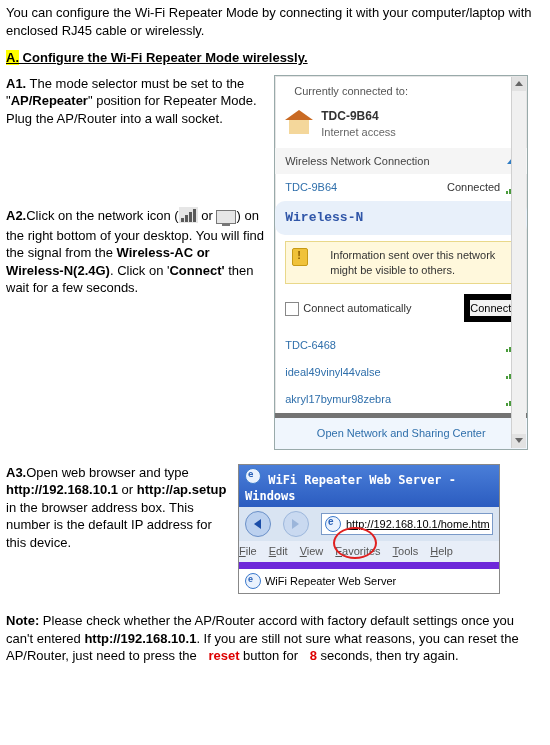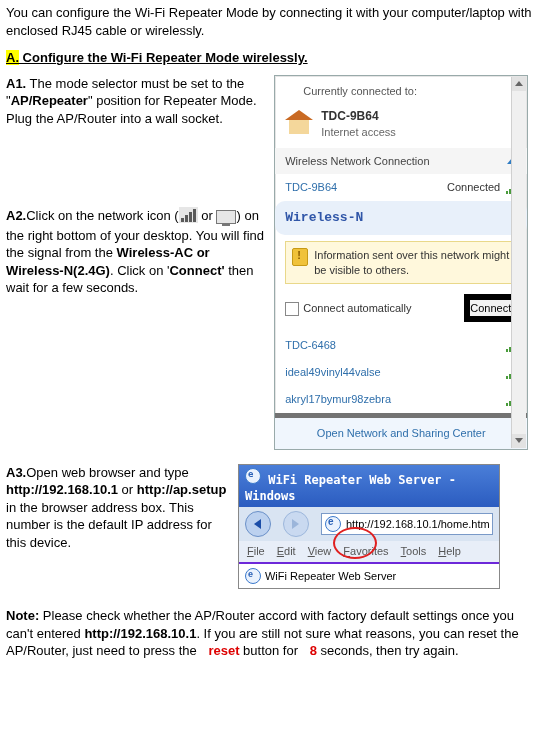--- a/index.html
+++ b/index.html
@@ -29,63 +29,63 @@
   .note-red { color: #dd0000; font-weight: bold; margin-left: 8px; }
 
   
   .wifi-popup {
     width: 252px; border: 1px solid #9aa; background: #fff;
     font-family: "Segoe UI", Tahoma, sans-serif;
     font-size: 11px; color: #333; position: relative;
     box-shadow: 0 0 0 1px #e5e5e5 inset;
     margin-left: 4px;
   }
-  .wifi-header { padding: 8px 28px 6px; color: #555; }
+  .wifi-header { padding: 8px 19px 6px; color: #555; }
   .wifi-current { display:flex; align-items:center; padding: 4px 10px 8px; gap:8px; }
   .house-icon { width:28px; height:28px; position:relative; }
   .house-roof { width:0;height:0;border-left:14px solid transparent;border-right:14px solid transparent;border-bottom:10px solid #c96a23;position:absolute;top:0;left:0;}
   .house-body { width:20px;height:14px;background:#f4d79b;position:absolute;top:10px;left:4px;}
   .wifi-current .name { font-weight:bold; font-size:12px;}
   .wifi-current .sub { color:#666;}
   .wifi-section-label { background:#f5f5f5; padding:6px 10px; color:#444; display:flex; justify-content:space-between; align-items:center;}
   .chevron-up { width:0;height:0;border-left:5px solid transparent;border-right:5px solid transparent;border-bottom:6px solid #2f7cc3;}
   .wifi-network { padding:6px 10px; display:flex; justify-content:space-between; align-items:center; color:#2f6fab;}
   .signal { display:flex; align-items:flex-end; gap:1px; height:12px;}
   .signal span { width:2px; background:#4a9b3c; }
   .signal .b1{height:3px}.signal .b2{height:5px}.signal .b3{height:8px}.signal .b4{height:11px}
   .signal.weak .b3,.signal.weak .b4{background:#c7c7c7}
   .signal.med .b4{background:#c7c7c7}
   .wifi-selected { background:#e8f0fa; padding:8px 10px; font-family: "Courier New", monospace; color:#3056a8; font-size:13px; font-weight:bold;border-radius:10px;}
-  .wifi-info { background:#fff8dc; border:1px solid #e9d88a; margin:6px 10px; padding:6px; display:flex; gap:6px; font-size:11px;}
+  .wifi-info { background:#fff8dc; border:1px solid #e9d88a; margin:6px 10px; padding:6px; display:flex; gap:22px; font-size:11px;}
   .shield-icon { width:14px;height:16px;background:#f0c23a;border:1px solid #c79a15;border-radius:2px;position:relative;flex-shrink:0;}
   .shield-icon:after{content:"!";position:absolute;left:4px;top:-1px;color:#8a5c00;font-weight:bold;font-size:11px;}
   .wifi-connect-row { display:flex; justify-content:space-between; align-items:center; padding:4px 10px 10px;}
   .checkbox { width:12px;height:12px;border:1px solid #888;background:#fff;display:inline-block;vertical-align:middle;margin-right:4px;}
   .connect-btn { background:#f2f2f2;border:6px solid #000000;padding:2px 0;font-size:11px;}
   .wifi-footer { background:#f0f6fd;border-top:5px solid #737373;padding:8px;text-align:center;color:#2f6fab;}
   .scrollbar { position:absolute; right:1px; top:1px; bottom:1px; width:14px; background:#f0f0f0;border-left:1px solid #d0d0d0;}
   .sb-arrow { height:14px;background:#e2e2e2;display:flex;align-items:center;justify-content:center;}
   .sb-arrow div{width:0;height:0;border-left:4px solid transparent;border-right:4px solid transparent;}
   .sb-up div{border-bottom:5px solid #666;}
   .sb-down div{border-top:5px solid #666;position:relative;}
   .sb-down{position:absolute;bottom:0;left:0;right:0;}
 
   
   .browser { width:260px;border:1px solid #888;font-family:Tahoma,sans-serif;font-size:11px;background:#fff;}
   .br-title { background:linear-gradient(#4a7ed8,#2b5cc0);color:#fff;padding:3px 6px;font-family:"SimSun","NSimSun",monospace;font-size:12px;font-weight:bold;}
-  .br-nav { background:#d9e4f2;padding:4px 6px;display:flex;align-items:center;gap:12px;}
+  .br-nav { background:#d9e4f2;padding:4px 6px;display:flex;align-items:center;gap:12px;text-decoration:underline;}
   .nav-circle{width:24px;height:24px;border-radius:50%;background:#bcd1ef;border:1px solid #6a90c8;display:flex;align-items:center;justify-content:center;}
   .nav-arrow-l{width:0;height:0;border-top:5px solid transparent;border-bottom:5px solid transparent;border-right:7px solid #1b4da8;}
   .nav-arrow-r{width:0;height:0;border-top:5px solid transparent;border-bottom:5px solid transparent;border-left:7px solid #6a90c8;}
   .addr-wrap{flex:1;display:flex;align-items:center;border:1px solid #7a9ac8;background:#fff;height:20px;}
   .addr-ie{width:14px;height:14px;margin:0 3px;border:1px solid #3b79cc;border-radius:50%;position:relative;background:#eaf2fd;}
   .addr-ie:after{content:"e";color:#2b62b7;font-size:10px;font-weight:bold;position:absolute;left:2px;top:-2px;}
   .addr-redcircle{position:absolute;left:94px;top:20px;width:40px;height:28px;border:2px solid #e02020;border-radius:50%;pointer-events:none;}
   .addr-input{border:none;outline:none;font-size:11px;flex:1;padding:0 2px;}
-  .br-menu{padding:3px 8px;color:#555;display:flex;gap:12px;border-bottom:2px solid #6d28d9;background:#e8eef8;}
+  .br-menu{padding:3px 0;color:#555;display:flex;gap:12px;border-bottom:7px solid #6d28d9;background:#e8eef8;}
   .br-menu span{text-decoration:underline dotted transparent;}
   .br-menu span:first-letter{text-decoration:underline;}
   .br-tab{display:flex;align-items:center;gap:4px;padding:4px 6px;}
   .ie-small{width:14px;height:14px;border:1px solid #3b79cc;border-radius:50%;position:relative;background:#eaf2fd;display:inline-block;}
   .ie-small:after{content:"e";color:#2b62b7;font-size:9px;font-weight:bold;position:absolute;left:2px;top:-1px;}
 
   .a2-icons { display:inline-block; vertical-align:middle; }
   .sig-ico { display:inline-flex; align-items:flex-end; gap:1px; height:14px; background:#e6e6e6; padding:1px 2px;}
   .sig-ico span{width:3px;background:#5a5a5a;}
   .sig-ico .b1{height:4px}.sig-ico .b2{height:7px}.sig-ico .b3{height:10px}.sig-ico .b4{height:13px}

